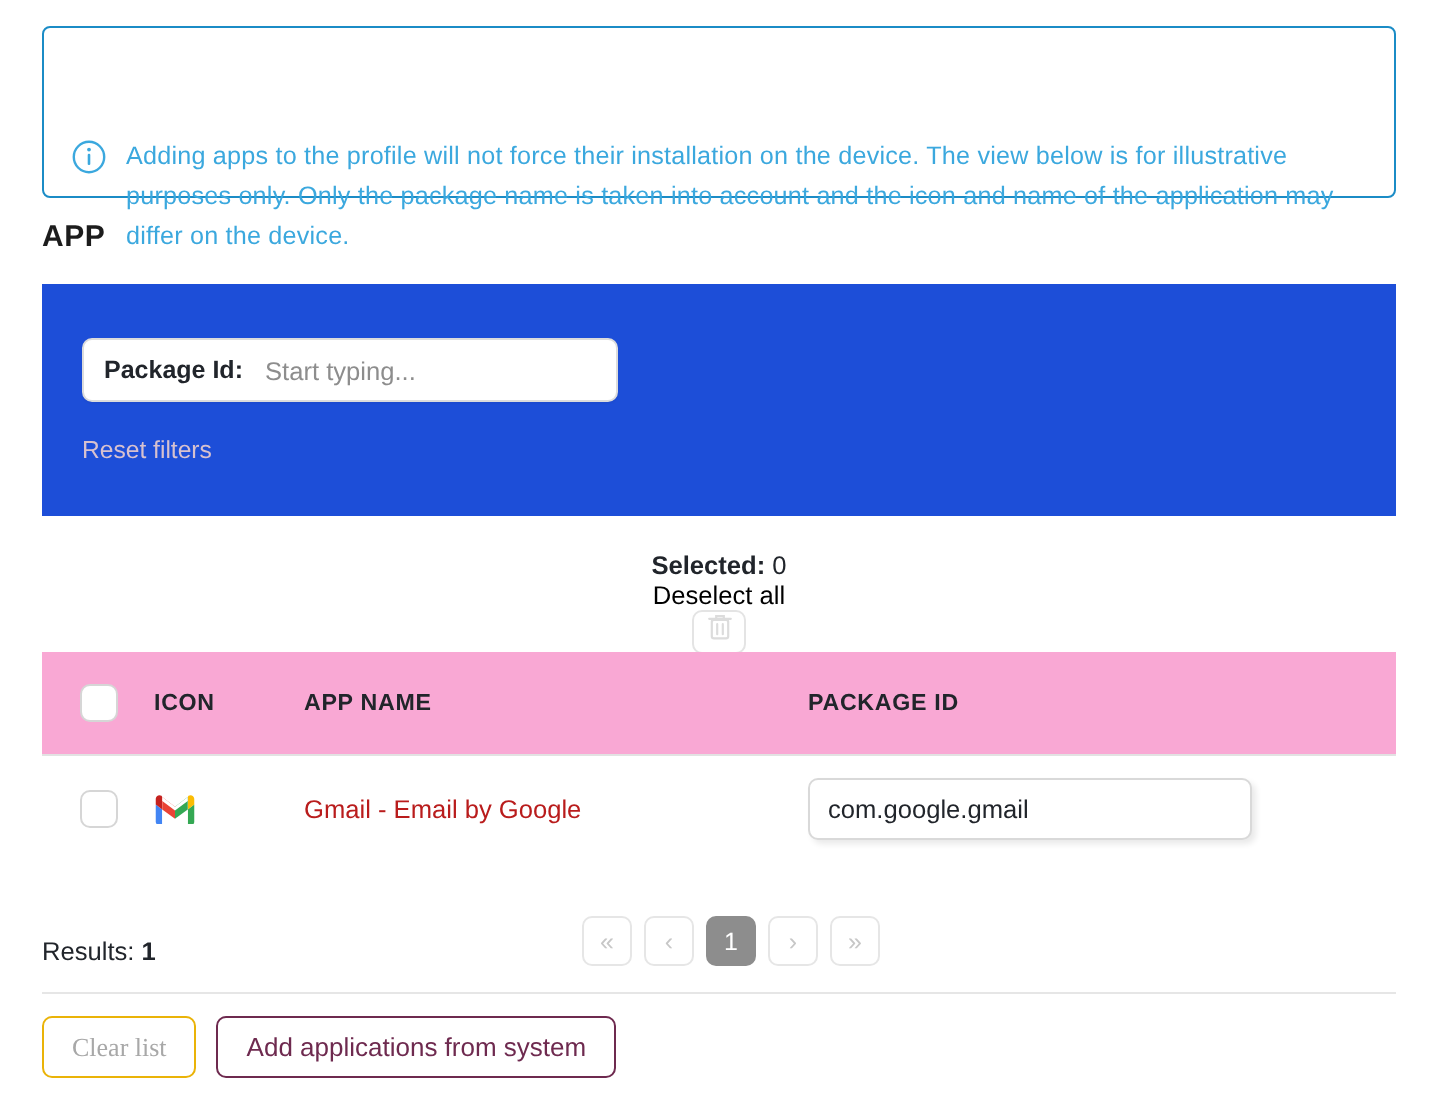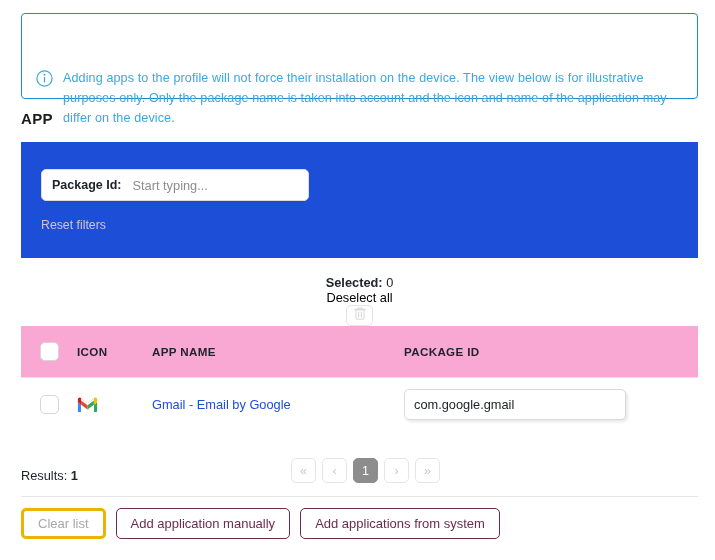--- a/index.html
+++ b/index.html
@@ -83,21 +83,21 @@
   .col-icon  { width: 75px; }
   .col-name  { width: 252px; }
   .col-pkg   { flex: 1; }
 
   .chk {
     width: 19px; height: 19px; border: 1px solid #d6d6d6; border-radius: 5px;
     background: #fff; display: block;
   }
 
   .trow { height: 53px; display: flex; align-items: center; background: #fff; }
-  .cell { font-size: 12.8px; color: #1d4ed8; }
+  .cell { font-size: 12.8px; color: #b91c1c; }
   .gmail-icon { width: 21px; height: 16px; display: block; }
   .pkg-input {
     width: 222px; height: 31px; border: 1px solid #d9d9d9; border-radius: 5px;
     background: #fff; font-family: "Liberation Sans", sans-serif;
     font-size: 12.8px; color: #21252b; padding: 0 9px; outline: none;
     box-shadow: 2px 2px 3px rgba(0,0,0,.09);
   }
 
   
   .results-row {
@@ -121,21 +121,21 @@
   }
   .footer {
     position: absolute; left: 21px; top: 508px; display: flex; gap: 10px;
   }
   .btn {
     height: 31px; border-radius: 5px; background: #fff;
     font-family: "Liberation Sans", sans-serif; font-size: 13px;
     display: flex; align-items: center; justify-content: center;
     padding: 0 14px; white-space: nowrap;
   }
-  .btn.disabled { border: 3px solid #eab308; color: #a8a8a8; }
+  .btn.disabled { border: 1px solid #eab308; color: #a8a8a8; font-family: Liberation Serif, serif; }
   .btn.primary-outline { border: 1px solid #6e2a4f; color: #6e2a4f; cursor: pointer; }
 </style>
 </head>
 <body>
 
 <div class="page">
 
   <div class="info-banner">
     <div class="info-row">
       <span class="info-icon">
@@ -223,17 +223,16 @@
       <span class="pg">‹</span>
       <span class="pg active">1</span>
       <span class="pg">›</span>
       <span class="pg">»</span>
     </div>
   </div>
 
   <div class="footer-div"></div>
   <div class="footer">
     <span class="btn disabled">Clear list</span>
-    <span class="btn primary-outline">Add application manually</span>
     <span class="btn primary-outline">Add applications from system</span>
   </div>
 
 </div>
 
 </body></html>

